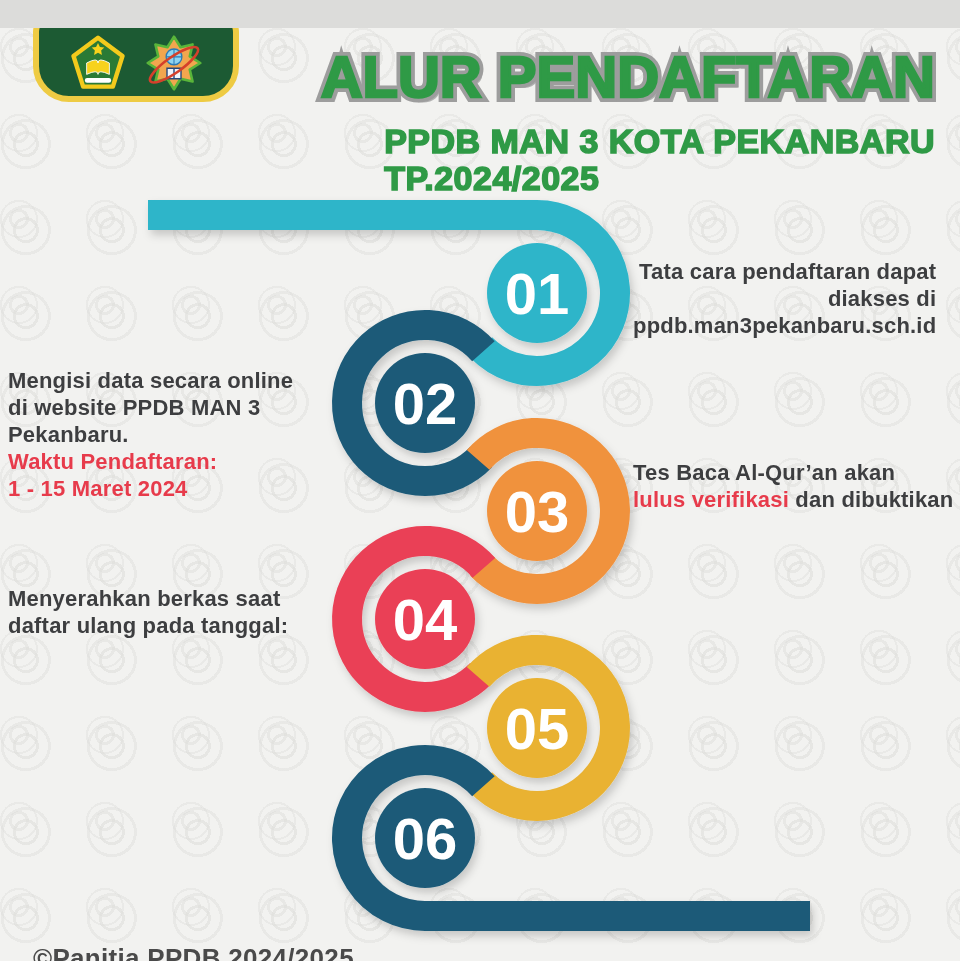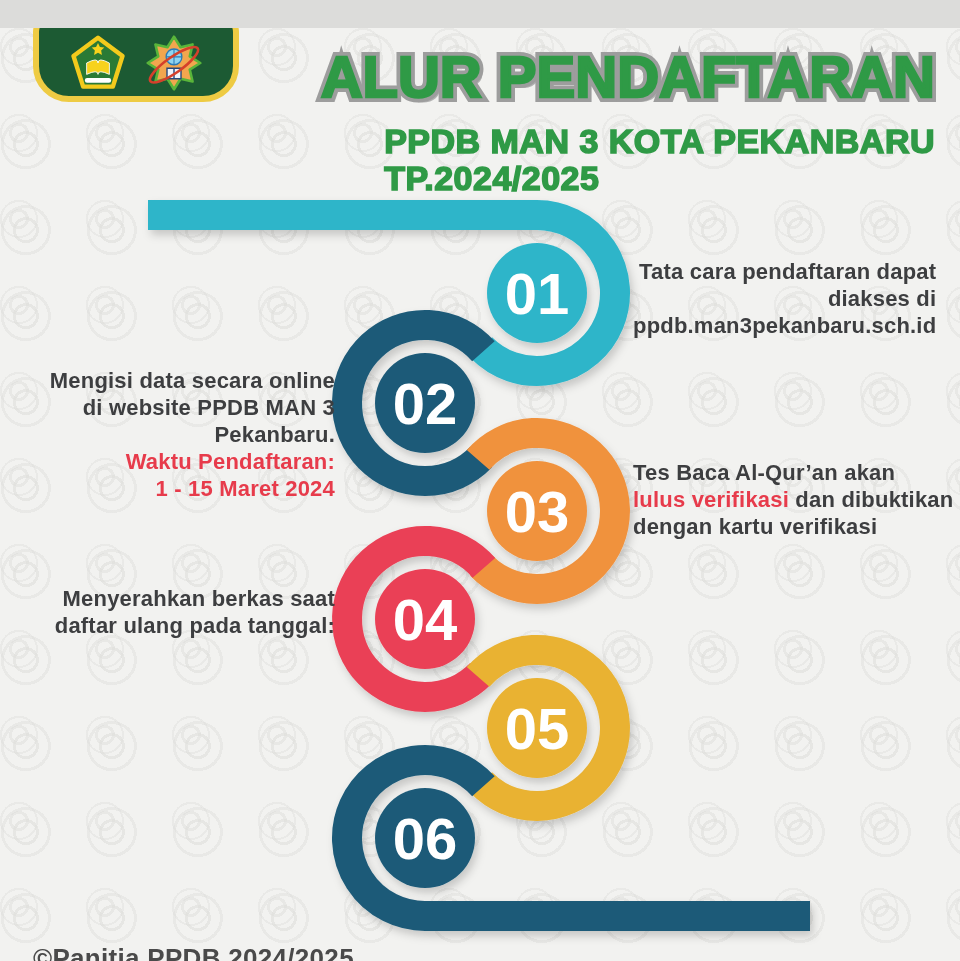--- a/index.html
+++ b/index.html
@@ -42,21 +42,21 @@
     font-family:"Liberation Sans",sans-serif;font-weight:700;font-size:58px;
     fill:#ffffff;text-anchor:middle;
   }
   
   .step-text{
     position:absolute;font-weight:700;font-size:22px;line-height:27px;
     color:#3d3e40;letter-spacing:.2px;
   }
   .step-text .line{white-space:nowrap;}
   .side-right{left:633px;text-align:left;}
-  .side-left{left:8px;width:327px;text-align:right;}
+  .side-left{left:8px;width:327px;}
   .red{color:#e73b4b;}
   
   .footer{
     position:absolute;left:33px;top:915px;font-weight:700;font-size:26px;
     color:#4a4a4a;letter-spacing:.3px;
   }
 </style>
 </head>
 <body>
 
@@ -131,21 +131,20 @@
     <div class="line">Mengisi data secara online</div>
     <div class="line">di website PPDB MAN 3</div>
     <div class="line">Pekanbaru.</div>
     <div class="line red">Waktu Pendaftaran:</div>
     <div class="line red">1 - 15 Maret 2024</div>
   </div>
 
   <div class="step-text side-right" style="top:431px;">
     <div class="line">Tes Baca Al-Qur’an akan</div>
     <div class="line"><span class="red">lulus verifikasi</span><span> dan dibuktikan</span></div>
-    <div class="line">dengan kartu verifikasi</div>
   </div>
 
   <div class="step-text side-left" style="top:557px;">
     <div class="line">Menyerahkan berkas saat</div>
     <div class="line">daftar ulang pada tanggal:</div>
   </div>
 
 
 
   <div class="footer">©Panitia PPDB 2024/2025</div>

